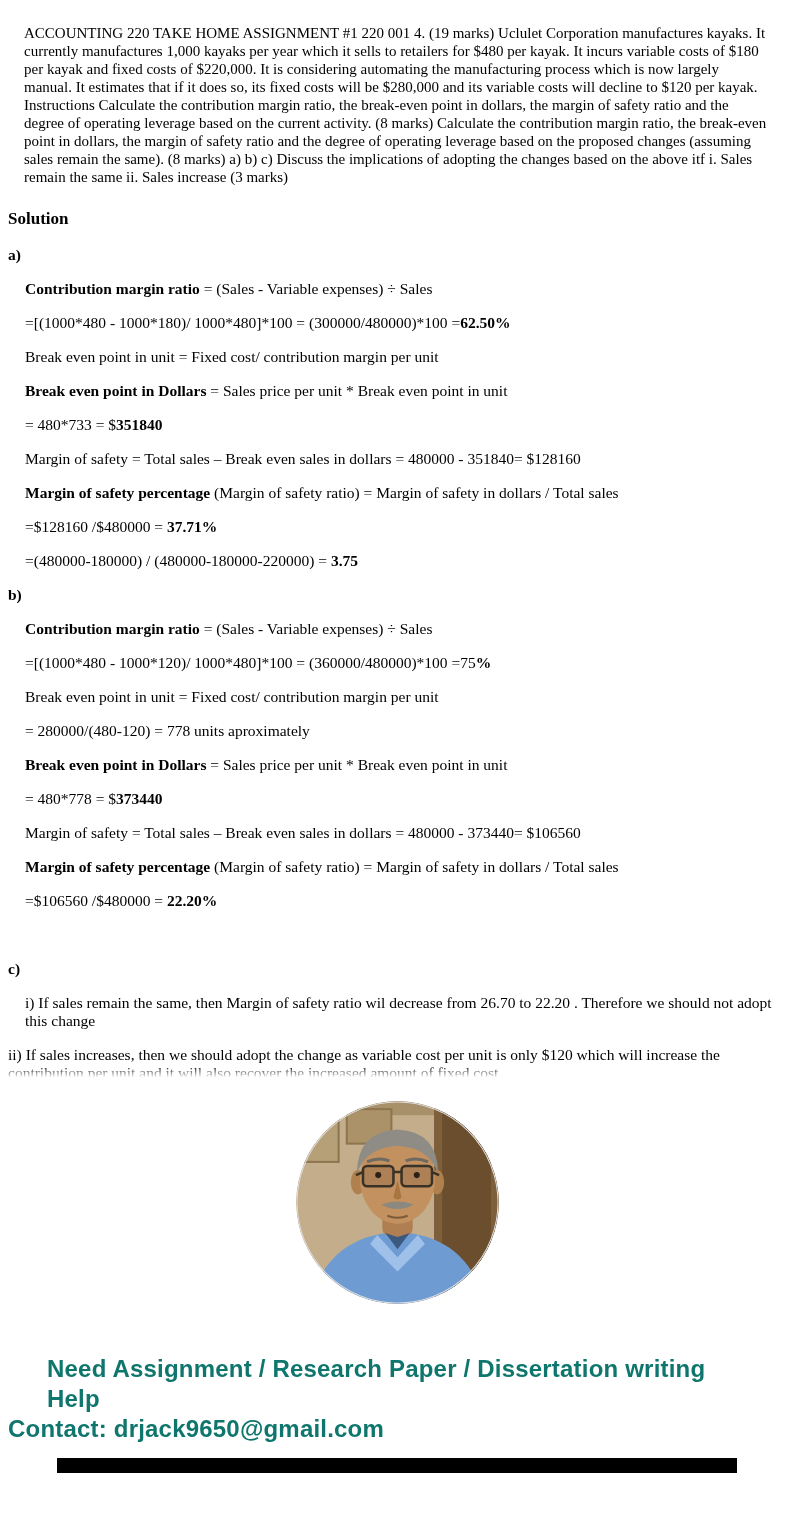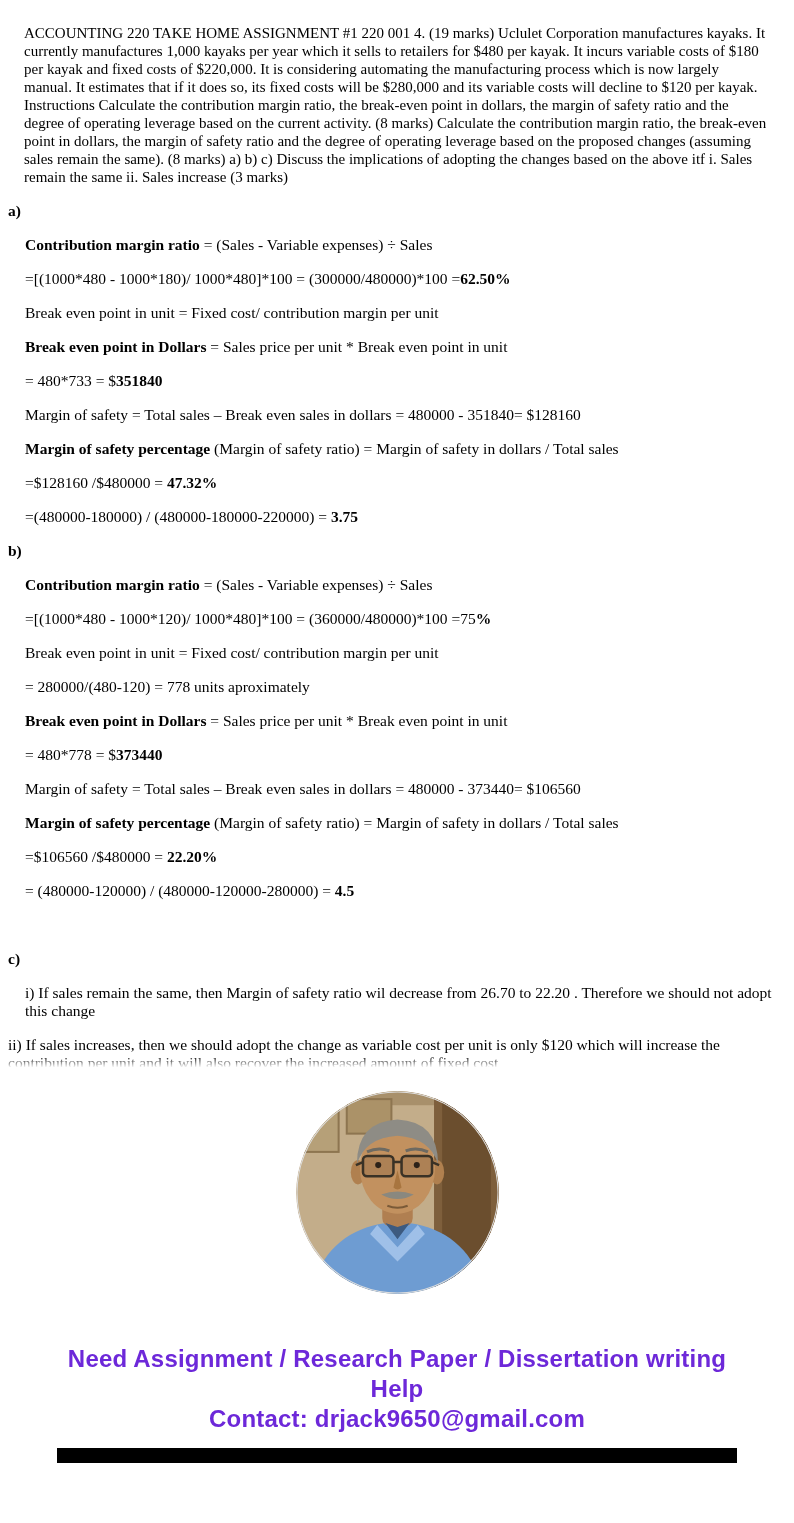--- a/index.html
+++ b/index.html
@@ -25,63 +25,63 @@
   .clip .para { margin: 0; }
   .clip::after {
     content: ""; position: absolute; left: 0; right: 0; bottom: 0; height: 11px;
     background: linear-gradient(rgba(255,255,255,0), rgba(255,255,255,0.95));
   }
 
   .photo-wrap { margin-top: 24px; text-align: center; }
   .photo-wrap svg { display: inline-block; border-radius: 50%; }
 
   .footer {
-    margin-top: 46px; text-align: center;
+    margin-top: 46px; 
     font-family: "Liberation Sans", sans-serif;
-    font-weight: bold; font-size: 24px; line-height: 30px; color: #6d28d9;
+    font-weight: bold; font-size: 24px; line-height: 30px; color: #0f766e;
     letter-spacing: 0.2px;
   }
   .footer-heading { width: 700px; margin: 0 auto; }
   .footer-contact { margin: 0 auto; }
 
   .bottom-bar { width: 680px; height: 15px; background: #000000; margin: 14px auto 0 auto; }
 </style>
 </head>
 <body>
 
 <div class="page">
 
   <p class="intro">ACCOUNTING 220 TAKE HOME ASSIGNMENT #1 220 001 4. (19 marks) Uclulet Corporation manufactures kayaks. It currently manufactures 1,000 kayaks per year which it sells to retailers for $480 per kayak. It incurs variable costs of $180 per kayak and fixed costs of $220,000. It is considering automating the manufacturing process which is now largely manual. It estimates that if it does so, its fixed costs will be $280,000 and its variable costs will decline to $120 per kayak. Instructions Calculate the contribution margin ratio, the break-even point in dollars, the margin of safety ratio and the degree of operating leverage based on the current activity. (8 marks) Calculate the contribution margin ratio, the break-even point in dollars, the margin of safety ratio and the degree of operating leverage based on the proposed changes (assuming sales remain the same). (8 marks) a) b) c) Discuss the implications of adopting the changes based on the above itf i. Sales remain the same ii. Sales increase (3 marks)</p>
 
+  <h2 class="solution-h">Solution</h2>
 
   <h3 class="sec-label">a)</h3>
   <div>
       <p class="line"><b>Contribution margin ratio</b><span> = (Sales - Variable expenses) ÷ Sales</span></p>
       <p class="line"><span>=[(1000*480 - 1000*180)/ 1000*480]*100 = (300000/480000)*100 =</span><b>62.50%</b></p>
       <p class="line"><span>Break even point in unit = Fixed cost/ contribution margin per unit</span></p>
       <p class="line"><b>Break even point in Dollars</b><span> = Sales price per unit * Break even point in unit</span></p>
       <p class="line"><span>= 480*733 = $</span><b>351840</b></p>
       <p class="line"><span>Margin of safety = Total sales – Break even sales in dollars = 480000 - 351840= $128160</span></p>
       <p class="line"><b>Margin of safety percentage</b><span> (Margin of safety ratio) = Margin of safety in dollars / Total sales</span></p>
-      <p class="line"><span>=$128160 /$480000 = </span><b>47.32%</b></p>
+      <p class="line"><span>=$128160 /$480000 = </span><b>37.71%</b></p>
       <p class="line"><span>=(480000-180000) / (480000-180000-220000) = </span><b>3.75</b></p>
     </div>
 
   <h3 class="sec-label">b)</h3>
   <div>
       <p class="line"><b>Contribution margin ratio</b><span> = (Sales - Variable expenses) ÷ Sales</span></p>
       <p class="line"><span>=[(1000*480 - 1000*120)/ 1000*480]*100 = (360000/480000)*100 =75</span><b>%</b></p>
       <p class="line"><span>Break even point in unit = Fixed cost/ contribution margin per unit</span></p>
       <p class="line"><span>= 280000/(480-120) = 778 units aproximately</span></p>
       <p class="line"><b>Break even point in Dollars</b><span> = Sales price per unit * Break even point in unit</span></p>
       <p class="line"><span>= 480*778 = $</span><b>373440</b></p>
       <p class="line"><span>Margin of safety = Total sales – Break even sales in dollars = 480000 - 373440= $106560</span></p>
       <p class="line"><b>Margin of safety percentage</b><span> (Margin of safety ratio) = Margin of safety in dollars / Total sales</span></p>
       <p class="line"><span>=$106560 /$480000 = </span><b>22.20%</b></p>
-      <p class="line"><span>= (480000-120000) / (480000-120000-280000) = </span><b>4.5</b></p>
     </div>
 
   <h3 class="sec-label gap-c">c)</h3>
   <p class="para">i) If sales remain the same, then Margin of safety ratio wil decrease from 26.70 to 22.20 . Therefore we should not adopt this change</p>
   <div class="clip">
     <p class="para">ii) If sales increases, then we should adopt the change as variable cost per unit is only $120 which will increase the contribution per unit and it will also recover the increased amount of fixed cost</p>
   </div>
 
   <div class="photo-wrap">
     <svg width="203" height="203" viewBox="0 0 200 200">

